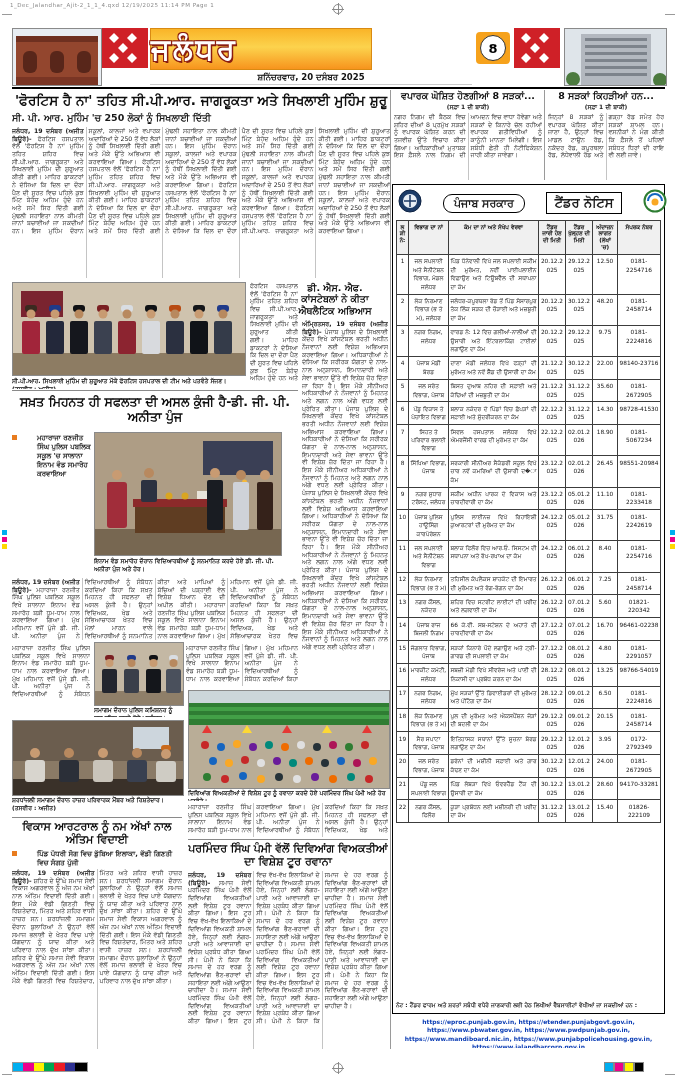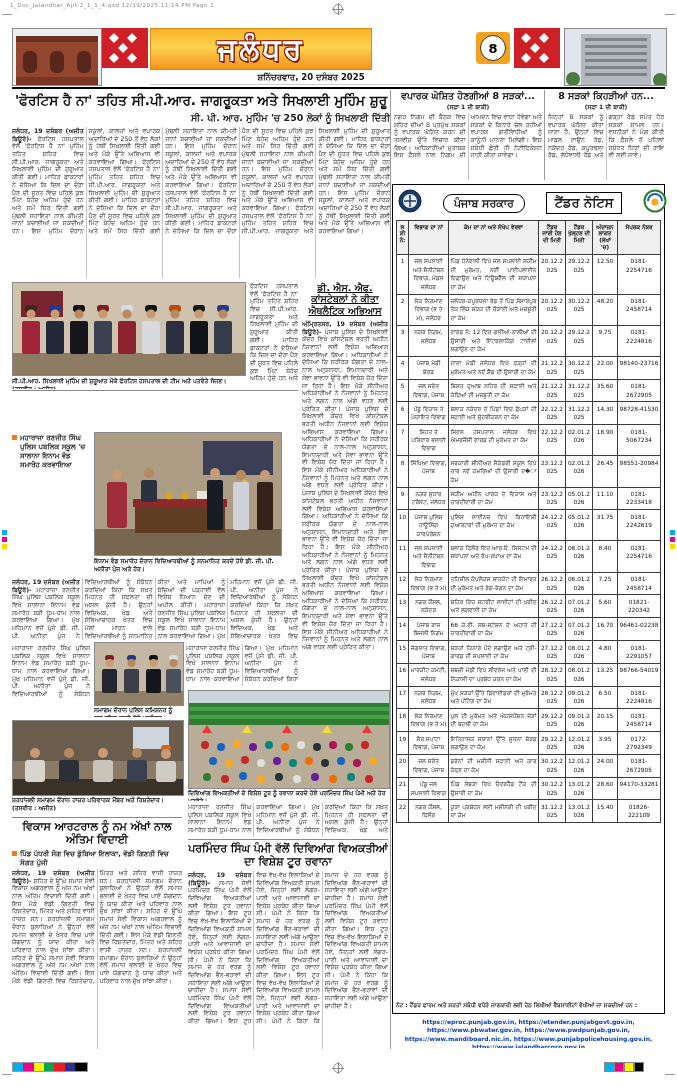--- a/index.html
+++ b/index.html
@@ -9,48 +9,48 @@
   .slug{font-size:5.5px;color:#8a8a8a;letter-spacing:.5px;white-space:nowrap;}
   .crop{position:absolute;background:#9a9a9a;}
   .reg{position:absolute;width:8px;height:8px;border:1px solid #8a8a8a;border-radius:50%;}
   .reg:before,.reg:after{content:"";position:absolute;background:#8a8a8a;}
   .reg:before{left:50%;top:-2px;width:1px;height:12px;}
   .reg:after{top:50%;left:-2px;height:1px;width:12px;}
   .tick{position:absolute;width:5px;height:5px;}
   
   .masthead{background:#fff;}
   .mh-orange{background:linear-gradient(180deg,#f9b428 0%,#fcd34d 45%,#f7941d 100%);
-    display:flex;align-items:center;justify-content:center;border:1px solid #d98a12;}
+    display:flex;align-items:center;justify-content:flex-start;border:1px solid #d98a12;}
   .mh-city{font-size:29px;font-weight:800;color:#fff;letter-spacing:3px;
     text-shadow:1.5px 1.5px 0 #8a1d10,-1px -1px 0 #8a1d10,1px -1px 0 #8a1d10,-1px 1px 0 #8a1d10;}
   .mh-date{background:#fff;display:flex;align-items:center;justify-content:center;
     font-size:8.5px;font-weight:700;color:#111;border-bottom:1px solid #ccc;}
   .mh-brand{background:linear-gradient(180deg,#c9201f,#9e1418);display:flex;flex-direction:column;
     align-items:center;justify-content:center;border:1px solid #7c1012;}
   .mh-brand .b{font-size:24px;font-weight:800;color:#fff;line-height:1;}
   .mh-brand .t{font-size:5.5px;color:#ffe9b0;margin-top:2px;}
   .badge-wrap{background:#f6a21c;border-radius:4px;display:flex;align-items:center;justify-content:center;}
   .badge{width:24px;height:24px;background:#fff;border:1.5px solid #333;border-radius:50%;
     display:flex;align-items:center;justify-content:center;font-size:13px;font-weight:800;color:#000;}
   .rule{background:#000;}
   .hrule{background:#8a8a8a;}
   .vrule{background:#9a9a9a;}
   
   .h-xl{font-size:13.5px;font-weight:800;text-align:center;line-height:1.2;color:#0d0d0d;overflow:hidden;}
   .h-lg{font-size:12.5px;font-weight:800;text-align:center;line-height:1.2;color:#0d0d0d;overflow:hidden;}
   .h-md{font-size:11px;font-weight:800;text-align:center;line-height:1.2;color:#0d0d0d;overflow:hidden;}
   .h-sm{font-size:9.5px;font-weight:800;text-align:center;line-height:1.2;color:#0d0d0d;overflow:hidden;}
-  .subhead{font-size:9.5px;font-weight:700;text-align:right;overflow:hidden;}
+  .subhead{font-size:9.5px;font-weight:700;text-align:left;overflow:hidden;}
   .cont{font-size:6px;font-weight:700;text-align:center;color:#222;}
   .story{font-size:6.2px;line-height:1.24;text-align:justify;overflow:hidden;color:#1c1c1c;
     column-gap:5px;column-rule:0.5px solid #c4c4c4;}
   .c1{column-count:1}.c2{column-count:2}.c3{column-count:3}.c4{column-count:4}.c5{column-count:5}
   .dl{font-weight:700;}
   .cap{font-size:6px;font-weight:700;line-height:1.3;overflow:hidden;color:#111;}
-  .bullet{display:flex;gap:3px;font-size:7px;font-weight:700;line-height:1.3;overflow:hidden;}
+  .bullet{display:flex;gap:20px;font-size:7px;font-weight:700;line-height:1.3;overflow:hidden;}
   .bullet .sq{flex:0 0 auto;width:5px;height:5px;background:#e87c1e;margin-top:1px;}
   .ph{border:0.5px solid #8a8a8a;overflow:hidden;background:#ddd;}
   .ph svg{display:block;width:100%;height:100%;}
   
   .tender-box{border:1.5px solid #000;display:flex;flex-direction:column;padding:3px;box-sizing:border-box;background:#fff;}
   .tender-head{display:flex;align-items:center;gap:21px;padding:1px 2px 3px 2px;}
   .gov-pill{border:1.5px solid #000;border-radius:9px;padding:2px 10px;font-size:11px;font-weight:800;white-space:nowrap;}
   .notice-pill{border:1.5px solid #000;padding:2px 8px;font-size:13px;font-weight:800;white-space:nowrap;margin-left:auto;}
   .tbl-wrap{flex:1;overflow:hidden;}
   table.tender{width:100%;border-collapse:collapse;table-layout:fixed;}
@@ -184,27 +184,28 @@
           <circle cx="210" cy="31" r="4.5" fill="#b8895f"></circle>
           <rect x="201" y="38" width="18" height="33" rx="2" fill="#343b49"></rect>
       </g>
     </svg>
   </div>
   <div class="abs cap" style="left:12px;top:377px;width:232px;height:12px;">ਸੀ.ਪੀ.ਆਰ. ਸਿਖਲਾਈ ਮੁਹਿੰਮ ਦੀ ਸ਼ੁਰੂਆਤ ਮੌਕੇ ਫੋਰਟਿਸ ਹਸਪਤਾਲ ਦੀ ਟੀਮ ਅਤੇ ਪਤਵੰਤੇ ਸੱਜਣ। (ਤਸਵੀਰ : ਅਜੀਤ)</div>
   <div class="abs story c1" style="left:250px;top:282px;width:48px;height:106px;">
     <span>ਫੋਰਟਿਸ ਹਸਪਤਾਲ ਵੱਲੋਂ 'ਫੋਰਟਿਸ ਹੈ ਨਾ' ਮੁਹਿੰਮ ਤਹਿਤ ਸ਼ਹਿਰ ਵਿਚ ਸੀ.ਪੀ.ਆਰ. ਜਾਗਰੂਕਤਾ ਅਤੇ ਸਿਖਲਾਈ ਮੁਹਿੰਮ ਦੀ ਸ਼ੁਰੂਆਤ ਕੀਤੀ ਗਈ। ਮਾਹਿਰ ਡਾਕਟਰਾਂ ਨੇ ਦੱਸਿਆ ਕਿ ਦਿਲ ਦਾ ਦੌਰਾ ਪੈਣ ਦੀ ਸੂਰਤ ਵਿਚ ਪਹਿਲੇ ਕੁਝ ਮਿੰਟ ਬੇਹੱਦ ਅਹਿਮ ਹੁੰਦੇ ਹਨ ਅਤੇ ਸਮੇਂ ਸਿਰ ਦਿੱਤੀ ਗਈ ਮੁੱਢਲੀ ਸਹਾਇਤਾ ਨਾਲ ਕੀਮਤੀ ਜਾਨਾਂ ਬਚਾਈਆਂ ਜਾ ਸਕਦੀਆਂ ਹਨ। ਇਸ ਮੁਹਿੰਮ ਦੌਰਾਨ ਸਕੂਲਾਂ, ਕਾਲਜਾਂ ਅਤੇ ਵਪਾਰਕ ਅਦਾਰਿਆਂ ਦੇ 250 ਤੋਂ ਵੱਧ ਲੋਕਾਂ ਨੂੰ ਹੱਥੀਂ ਸਿਖਲਾਈ ਦਿੱਤੀ ਗਈ ਅਤੇ ਮੌਕੇ ਉੱਤੇ ਅਭਿਆਸ ਵੀ ਕਰਵਾਇਆ ਗਿਆ।</span>
   </div>
 
-  <div class="abs h-sm" style="left:302px;top:282px;width:86px;height:36px;text-decoration:underline;">ਡੀ. ਐਸ. ਐਫ. ਕਾਂਸਟੇਬਲਾਂ ਨੇ ਕੀਤਾ ਐਥਲੈਟਿਕ ਅਭਿਆਸ</div>
+  <div class="abs h-sm" style="left:292px;top:282px;width:86px;height:36px;">ਡੀ. ਐਸ. ਐਫ. ਕਾਂਸਟੇਬਲਾਂ ਨੇ ਕੀਤਾ ਐਥਲੈਟਿਕ ਅਭਿਆਸ</div>
   <div class="abs story c1" style="left:302px;top:320px;width:86px;height:366px;">
     <span class="dl">ਅੰਮ੍ਰਿਤਸਰ, 19 ਦਸੰਬਰ (ਅਜੀਤ ਬਿਊਰੋ)-</span>
     <span>ਪੰਜਾਬ ਪੁਲਿਸ ਦੇ ਸਿਖਲਾਈ ਕੇਂਦਰ ਵਿਖੇ ਕਾਂਸਟੇਬਲ ਭਰਤੀ ਅਧੀਨ ਨੌਜਵਾਨਾਂ ਲਈ ਵਿਸ਼ੇਸ਼ ਅਭਿਆਸ ਕਰਵਾਇਆ ਗਿਆ। ਅਧਿਕਾਰੀਆਂ ਨੇ ਦੱਸਿਆ ਕਿ ਸਰੀਰਕ ਯੋਗਤਾ ਦੇ ਨਾਲ-ਨਾਲ ਅਨੁਸ਼ਾਸਨ, ਇਮਾਨਦਾਰੀ ਅਤੇ ਸੇਵਾ ਭਾਵਨਾ ਉੱਤੇ ਵੀ ਵਿਸ਼ੇਸ਼ ਜ਼ੋਰ ਦਿੱਤਾ ਜਾ ਰਿਹਾ ਹੈ। ਇਸ ਮੌਕੇ ਸੀਨੀਅਰ ਅਧਿਕਾਰੀਆਂ ਨੇ ਨੌਜਵਾਨਾਂ ਨੂੰ ਮਿਹਨਤ ਅਤੇ ਲਗਨ ਨਾਲ ਅੱਗੇ ਵਧਣ ਲਈ ਪ੍ਰੇਰਿਤ ਕੀਤਾ। ਪੰਜਾਬ ਪੁਲਿਸ ਦੇ ਸਿਖਲਾਈ ਕੇਂਦਰ ਵਿਖੇ ਕਾਂਸਟੇਬਲ ਭਰਤੀ ਅਧੀਨ ਨੌਜਵਾਨਾਂ ਲਈ ਵਿਸ਼ੇਸ਼ ਅਭਿਆਸ ਕਰਵਾਇਆ ਗਿਆ। ਅਧਿਕਾਰੀਆਂ ਨੇ ਦੱਸਿਆ ਕਿ ਸਰੀਰਕ ਯੋਗਤਾ ਦੇ ਨਾਲ-ਨਾਲ ਅਨੁਸ਼ਾਸਨ, ਇਮਾਨਦਾਰੀ ਅਤੇ ਸੇਵਾ ਭਾਵਨਾ ਉੱਤੇ ਵੀ ਵਿਸ਼ੇਸ਼ ਜ਼ੋਰ ਦਿੱਤਾ ਜਾ ਰਿਹਾ ਹੈ। ਇਸ ਮੌਕੇ ਸੀਨੀਅਰ ਅਧਿਕਾਰੀਆਂ ਨੇ ਨੌਜਵਾਨਾਂ ਨੂੰ ਮਿਹਨਤ ਅਤੇ ਲਗਨ ਨਾਲ ਅੱਗੇ ਵਧਣ ਲਈ ਪ੍ਰੇਰਿਤ ਕੀਤਾ। ਪੰਜਾਬ ਪੁਲਿਸ ਦੇ ਸਿਖਲਾਈ ਕੇਂਦਰ ਵਿਖੇ ਕਾਂਸਟੇਬਲ ਭਰਤੀ ਅਧੀਨ ਨੌਜਵਾਨਾਂ ਲਈ ਵਿਸ਼ੇਸ਼ ਅਭਿਆਸ ਕਰਵਾਇਆ ਗਿਆ। ਅਧਿਕਾਰੀਆਂ ਨੇ ਦੱਸਿਆ ਕਿ ਸਰੀਰਕ ਯੋਗਤਾ ਦੇ ਨਾਲ-ਨਾਲ ਅਨੁਸ਼ਾਸਨ, ਇਮਾਨਦਾਰੀ ਅਤੇ ਸੇਵਾ ਭਾਵਨਾ ਉੱਤੇ ਵੀ ਵਿਸ਼ੇਸ਼ ਜ਼ੋਰ ਦਿੱਤਾ ਜਾ ਰਿਹਾ ਹੈ। ਇਸ ਮੌਕੇ ਸੀਨੀਅਰ ਅਧਿਕਾਰੀਆਂ ਨੇ ਨੌਜਵਾਨਾਂ ਨੂੰ ਮਿਹਨਤ ਅਤੇ ਲਗਨ ਨਾਲ ਅੱਗੇ ਵਧਣ ਲਈ ਪ੍ਰੇਰਿਤ ਕੀਤਾ। ਪੰਜਾਬ ਪੁਲਿਸ ਦੇ ਸਿਖਲਾਈ ਕੇਂਦਰ ਵਿਖੇ ਕਾਂਸਟੇਬਲ ਭਰਤੀ ਅਧੀਨ ਨੌਜਵਾਨਾਂ ਲਈ ਵਿਸ਼ੇਸ਼ ਅਭਿਆਸ ਕਰਵਾਇਆ ਗਿਆ। ਅਧਿਕਾਰੀਆਂ ਨੇ ਦੱਸਿਆ ਕਿ ਸਰੀਰਕ ਯੋਗਤਾ ਦੇ ਨਾਲ-ਨਾਲ ਅਨੁਸ਼ਾਸਨ, ਇਮਾਨਦਾਰੀ ਅਤੇ ਸੇਵਾ ਭਾਵਨਾ ਉੱਤੇ ਵੀ ਵਿਸ਼ੇਸ਼ ਜ਼ੋਰ ਦਿੱਤਾ ਜਾ ਰਿਹਾ ਹੈ। ਇਸ ਮੌਕੇ ਸੀਨੀਅਰ ਅਧਿਕਾਰੀਆਂ ਨੇ ਨੌਜਵਾਨਾਂ ਨੂੰ ਮਿਹਨਤ ਅਤੇ ਲਗਨ ਨਾਲ ਅੱਗੇ ਵਧਣ ਲਈ ਪ੍ਰੇਰਿਤ ਕੀਤਾ।</span>
   </div>
 
   <div class="abs hrule" style="left:12px;top:390px;width:286px;height:1px;"></div>
+  <div class="abs h-lg" style="left:12px;top:394px;width:286px;height:34px;">ਸਖ਼ਤ ਮਿਹਨਤ ਹੀ ਸਫਲਤਾ ਦੀ ਅਸਲ ਕੁੰਜੀ ਹੈ-ਡੀ. ਜੀ. ਪੀ. ਅਨੀਤਾ ਪੁੰਜ</div>
   <div class="abs bullet" style="left:12px;top:434px;width:80px;height:86px;">
     <span class="sq"></span>
     <span>ਮਹਾਰਾਜਾ ਰਣਜੀਤ ਸਿੰਘ ਪੁਲਿਸ ਪਬਲਿਕ ਸਕੂਲ 'ਚ ਸਾਲਾਨਾ ਇਨਾਮ ਵੰਡ ਸਮਾਰੋਹ ਕਰਵਾਇਆ</span>
   </div>
   <div class="abs ph" style="left:94px;top:432px;width:186px;height:122px;">
     <svg viewBox="0 0 186 122" preserveAspectRatio="none">
       <rect width="186" height="122" fill="#ae9d85"></rect>
       <rect y="96" width="186" height="26" fill="#776751"></rect>
       <rect x="108" y="8" width="70" height="34" fill="#3a3f55"></rect>
       <rect x="38" y="66" width="94" height="8" fill="#8c2a2a"></rect>

